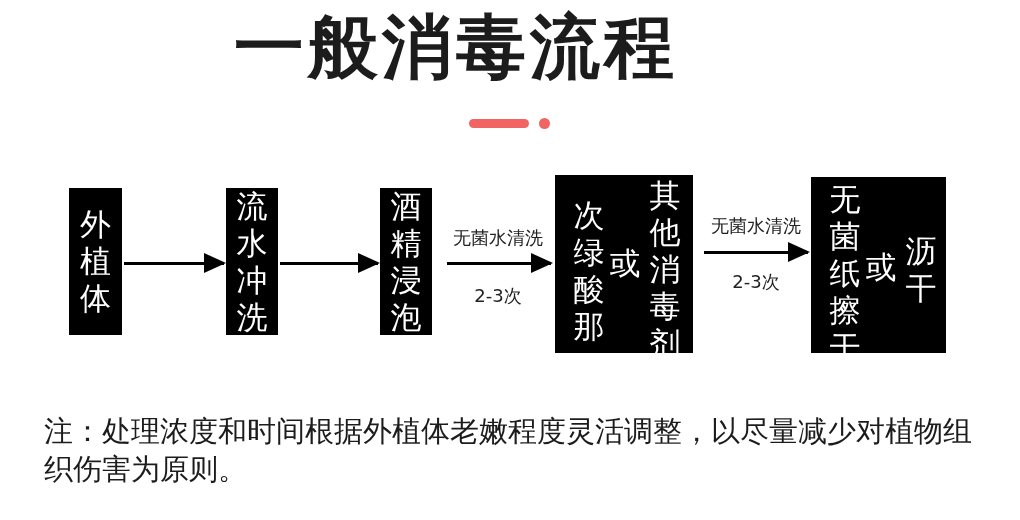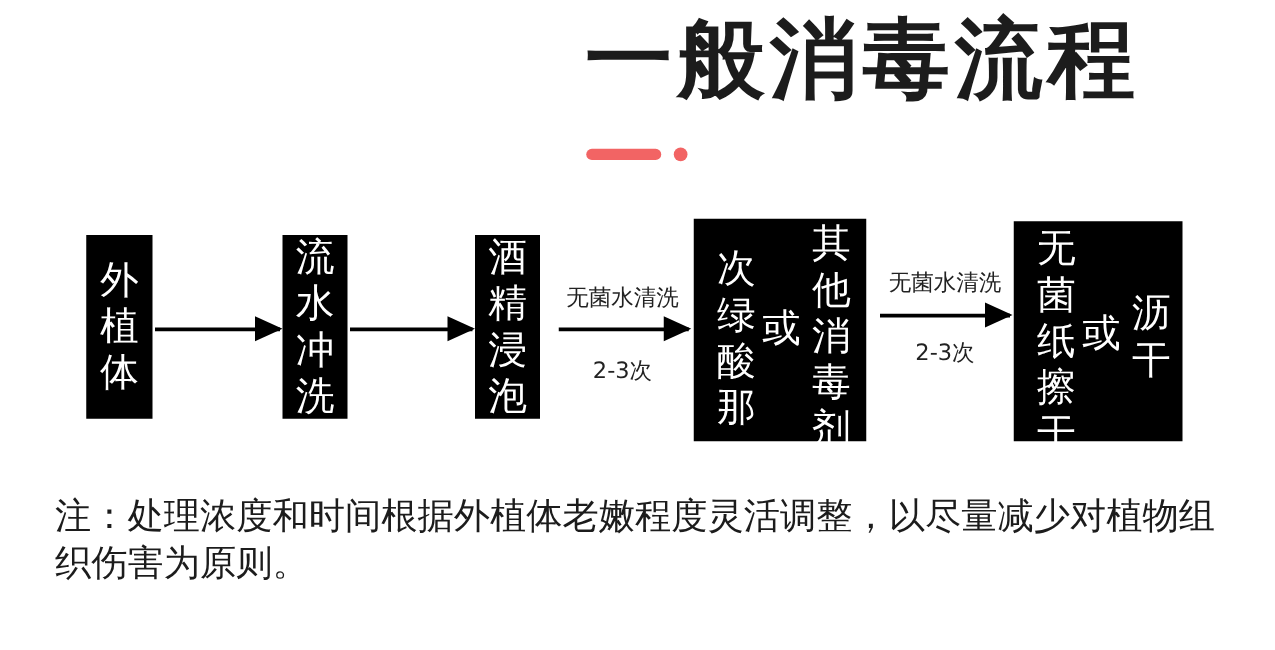--- a/index.html
+++ b/index.html
@@ -1,25 +1,25 @@
 <!DOCTYPE html>
 <html><head>
 <meta charset="utf-8">
 <style>
   html,body{margin:0;padding:0;background:#ffffff;}
   body{width:1020px;height:520px;position:relative;overflow:hidden;font-family:"DejaVu Sans","Liberation Sans",sans-serif;}
-  .title{position:absolute;left:0;width:912px;top:2px;text-align:right;font-size:70px;font-weight:bold;color:#1c1c1c;letter-spacing:4px;line-height:90px;}
+  .title{position:absolute;left:0;width:912px;top:2px;text-align:center;font-size:70px;font-weight:bold;color:#1c1c1c;letter-spacing:4px;line-height:90px;}
   .deco-line{position:absolute;left:469px;top:119px;width:60px;height:9px;border-radius:5px;background:#f26464;}
   .deco-dot{position:absolute;left:539px;top:118px;width:11px;height:11px;border-radius:50%;background:#f26464;}
   .box{position:absolute;background:#000;color:#fff;}
   .vcol{position:absolute;display:flex;flex-direction:column;align-items:center;font-size:31px;line-height:37px;color:#fff;}
   .arrow{position:absolute;height:3px;background:#000;}
   .arrow::after{content:"";position:absolute;right:-2px;top:-9px;border-left:22px solid #000;border-top:10px solid transparent;border-bottom:10px solid transparent;}
   .alabel{position:absolute;font-size:18px;color:#222;text-align:center;}
-  .note{position:absolute;left:44px;top:393px;width:940px;font-size:29px;line-height:38px;color:#1c1c1c;}
+  .note{position:absolute;left:44px;top:412px;width:940px;font-size:29px;line-height:38px;color:#1c1c1c;}
 </style>
 </head>
 <body>
 
 <div class="title">一般消毒流程</div>
 <div class="deco-line"></div>
 <div class="deco-dot"></div>
 
 <div class="box" style="left:69px;top:188px;width:53px;height:147px;">
   <div class="vcol" style="left:0;width:53px;top:18px;">

